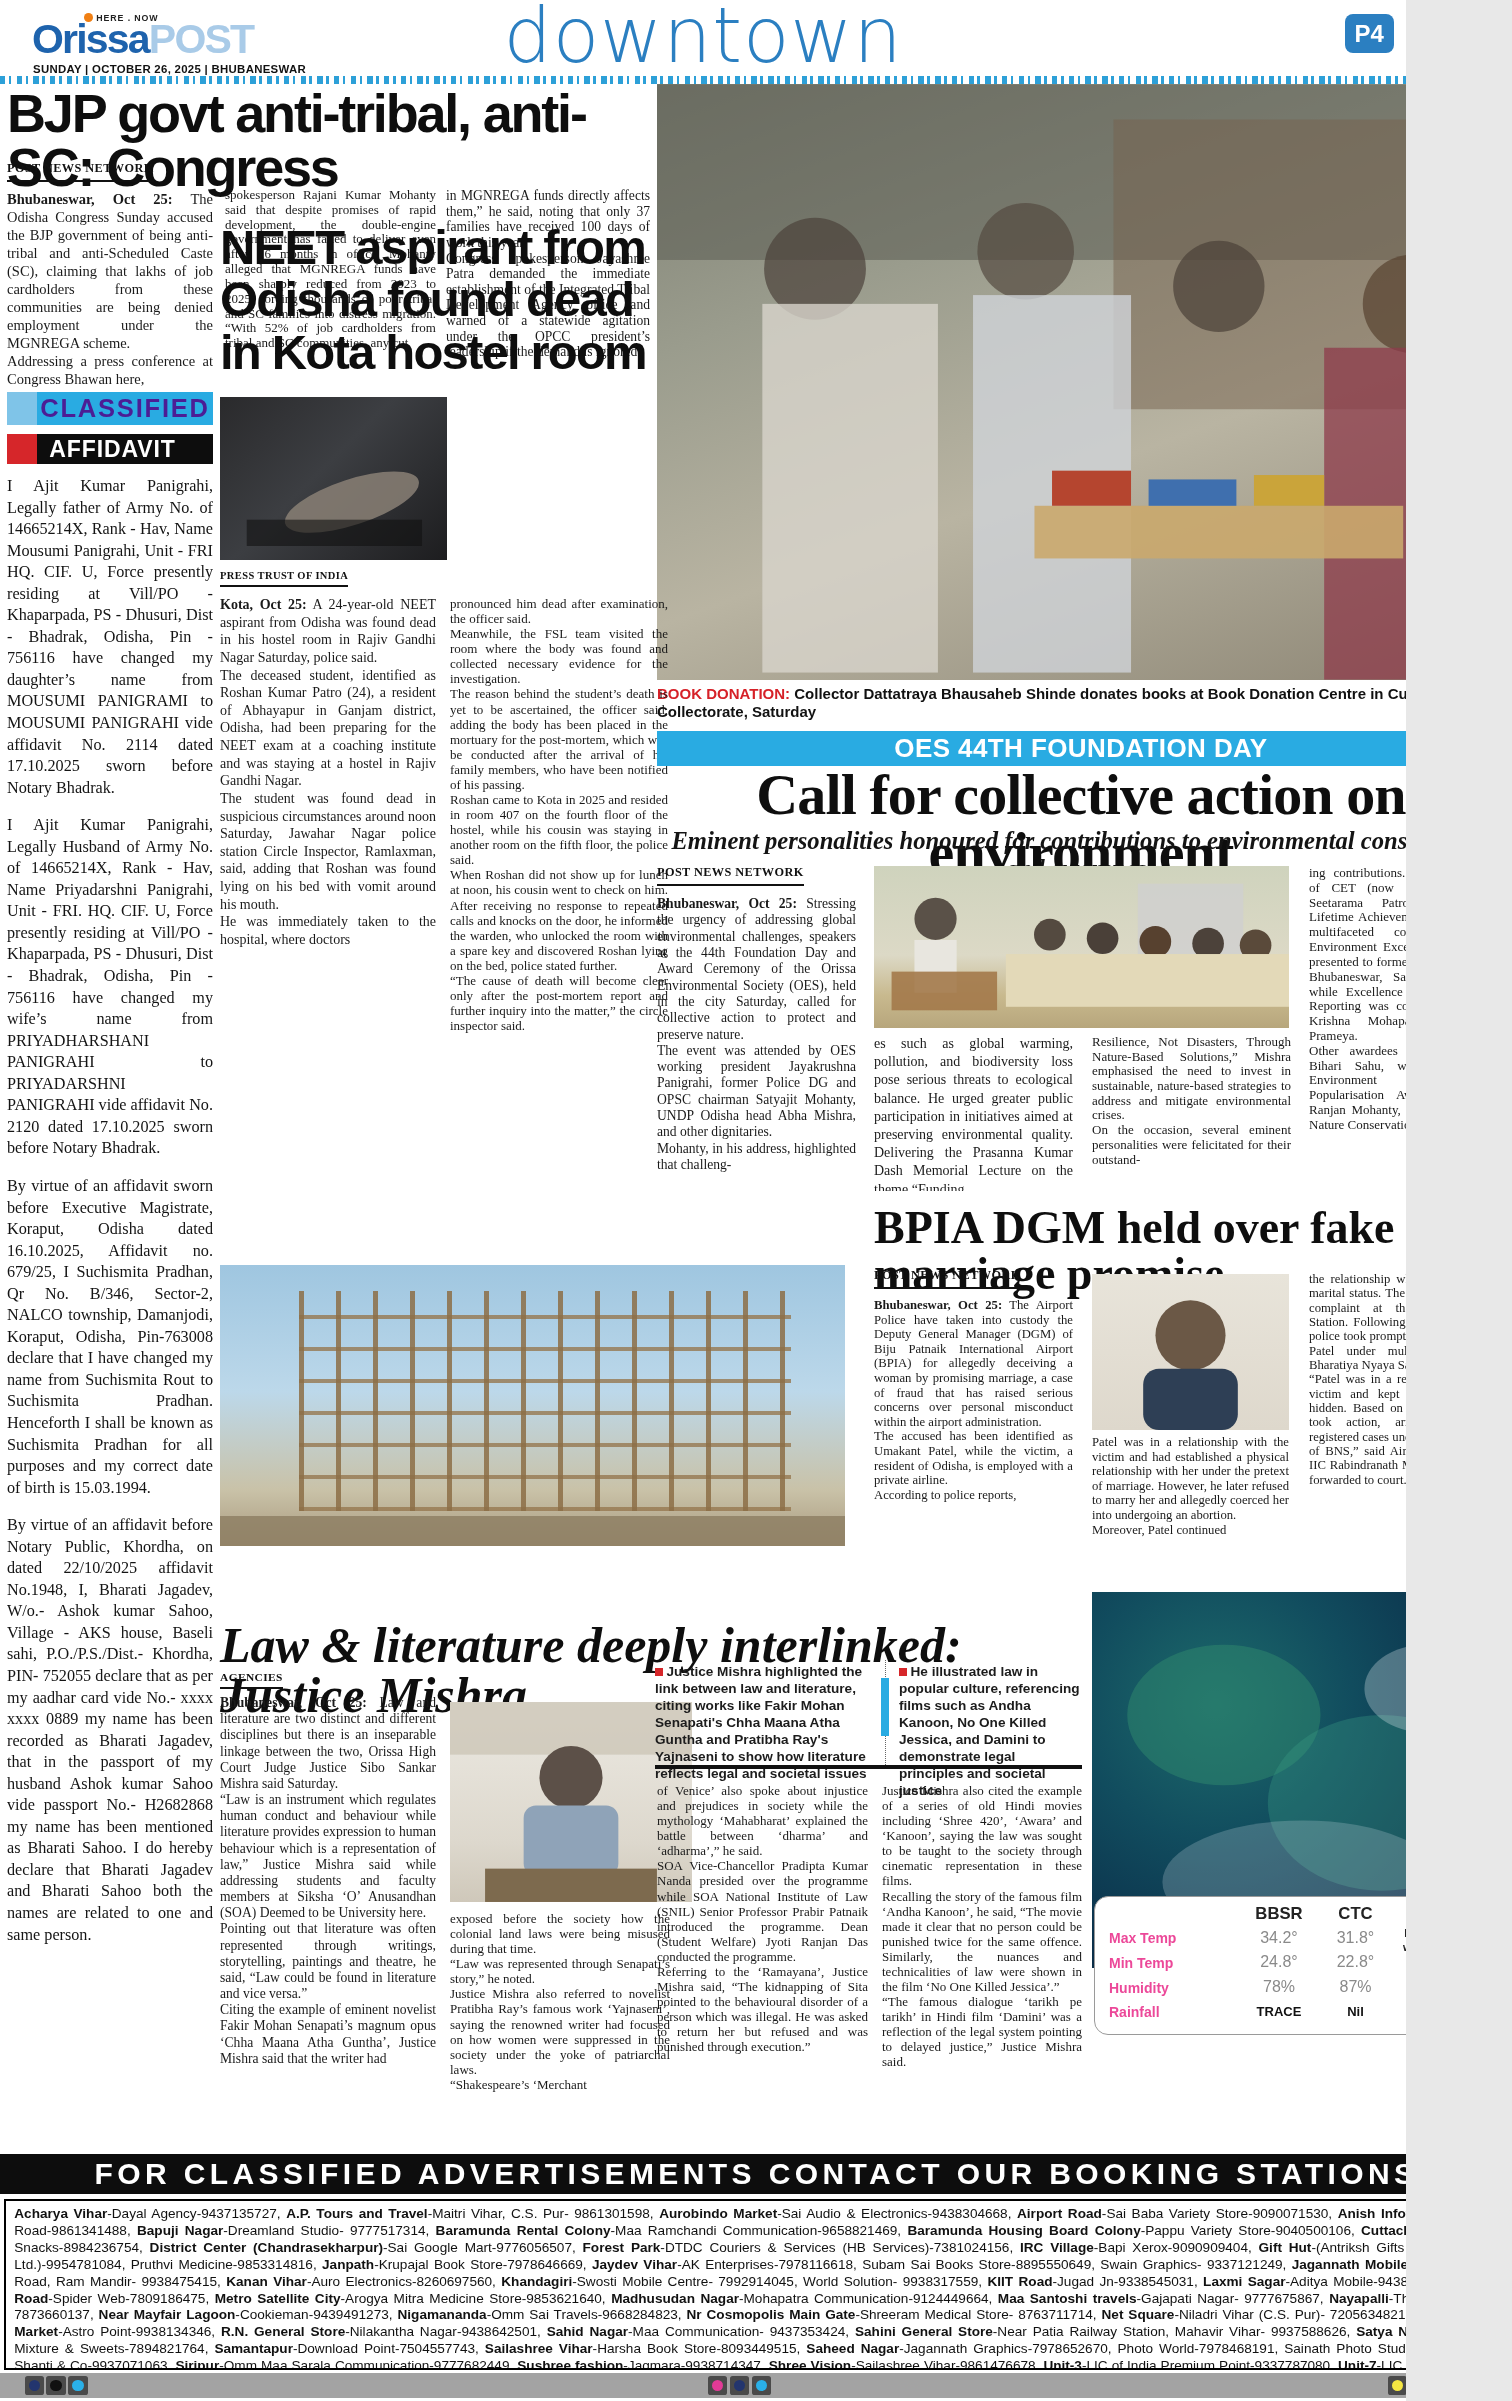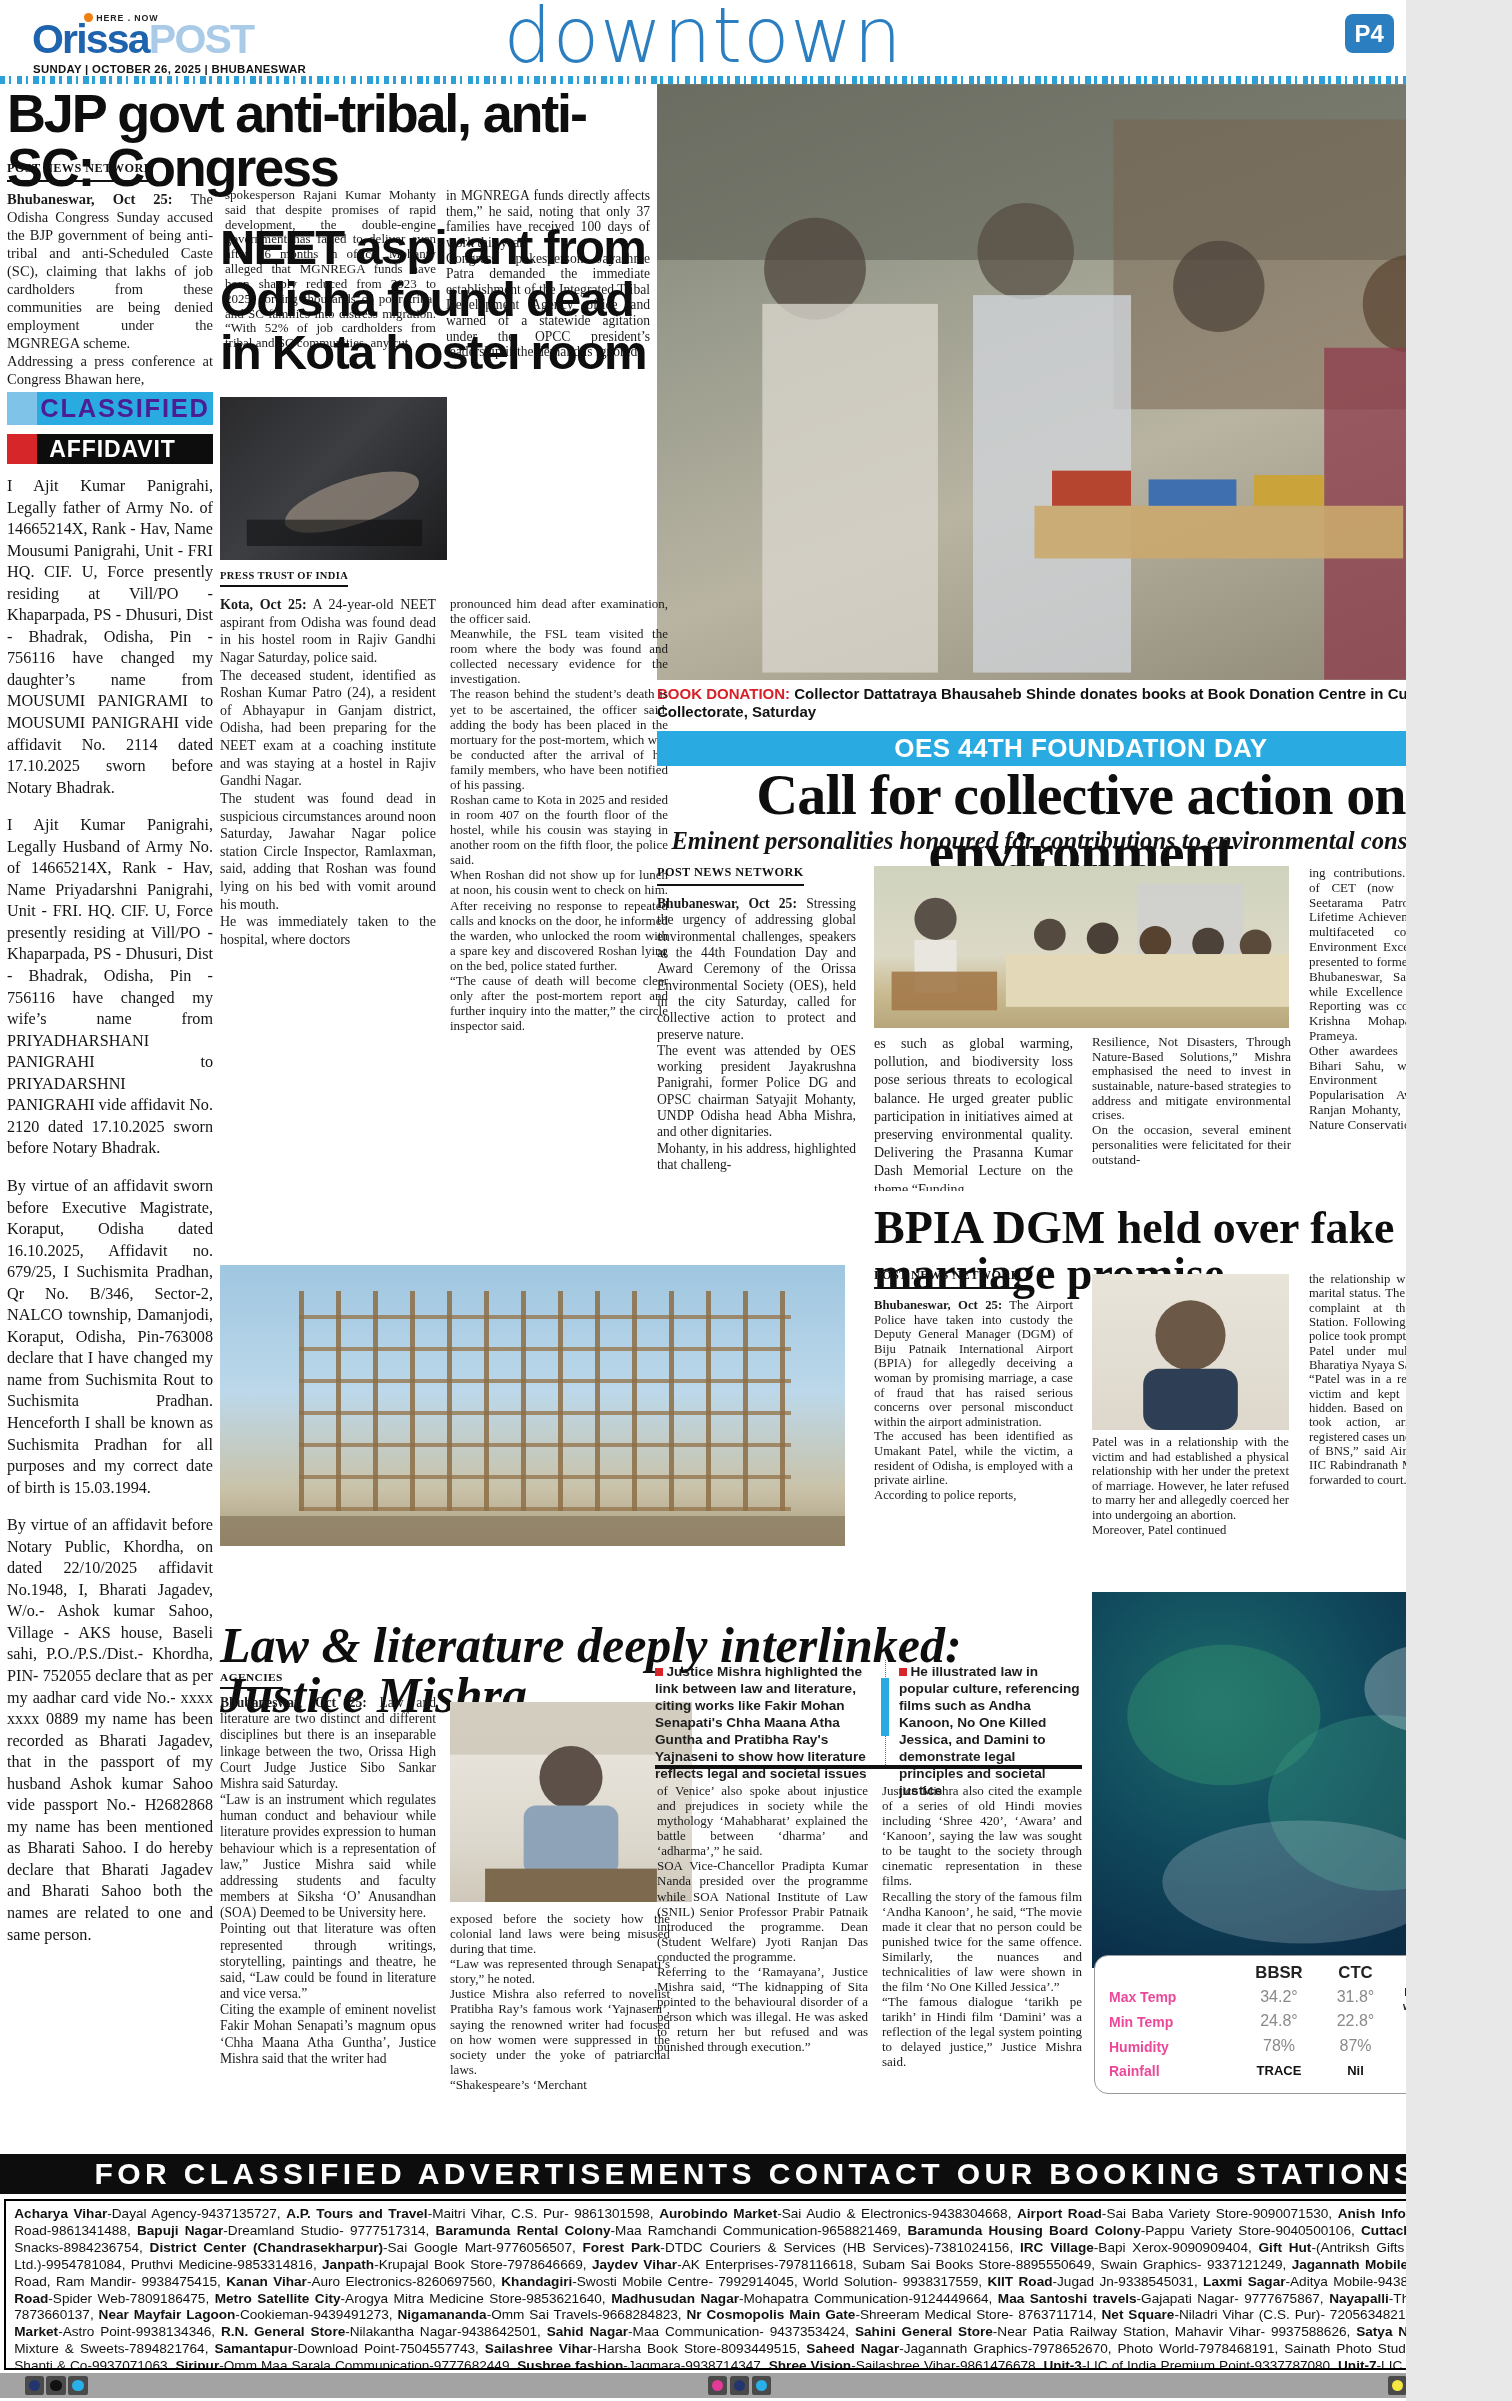--- a/index.html
+++ b/index.html
@@ -221,21 +221,21 @@
 
   <div class="photo" style="left:1092px;top:1592px;width:414px;height:376px;background:radial-gradient(circle at 30% 30%,#1d6b6b 0%,#114c5e 35%,#0b2f4a 70%,#092438 100%);">
     <svg width="414" height="376" viewBox="0 0 471 428">
       <ellipse cx="150" cy="140" rx="110" ry="80" fill="#2f8a6e" opacity="0.5"></ellipse>
       <ellipse cx="330" cy="240" rx="130" ry="100" fill="#3a9c85" opacity="0.35"></ellipse>
       <ellipse cx="240" cy="330" rx="160" ry="70" fill="#c8d8e0" opacity="0.25"></ellipse>
       <ellipse cx="380" cy="110" rx="70" ry="50" fill="#e8eef2" opacity="0.3"></ellipse>
     </svg>
   </div>
   <div class="abs wx-title" style="left:1094px;top:1975px;width:408px;height:30px;">WEATHER</div>
-  <div class="abs wxbox" style="left:1094px;top:1955px;width:408px;height:137px;">
+  <div class="abs wxbox" style="left:1094px;top:1896px;width:408px;height:137px;">
     <span class="abs wxhead" style="left:149px;top:7px;width:70px;text-align:center;">BBSR</span>
     <span class="abs wxhead" style="left:230px;top:7px;width:61px;text-align:center;">CTC</span>
     <span class="abs wxfc" style="left:306px;top:7px;width:97px;text-align:center;">FORECAST</span>
 
     <span class="abs wxlab" style="left:14px;top:33px;">Max Temp</span>
     <span class="abs wxval" style="left:149px;top:32px;width:70px;text-align:center;">34.2°</span>
     <span class="abs wxval" style="left:230px;top:32px;width:61px;text-align:center;">31.8°</span>
 
     <span class="abs wxlab" style="left:14px;top:58px;">Min Temp</span>
     <span class="abs wxval" style="left:149px;top:56px;width:70px;text-align:center;">24.8°</span>

